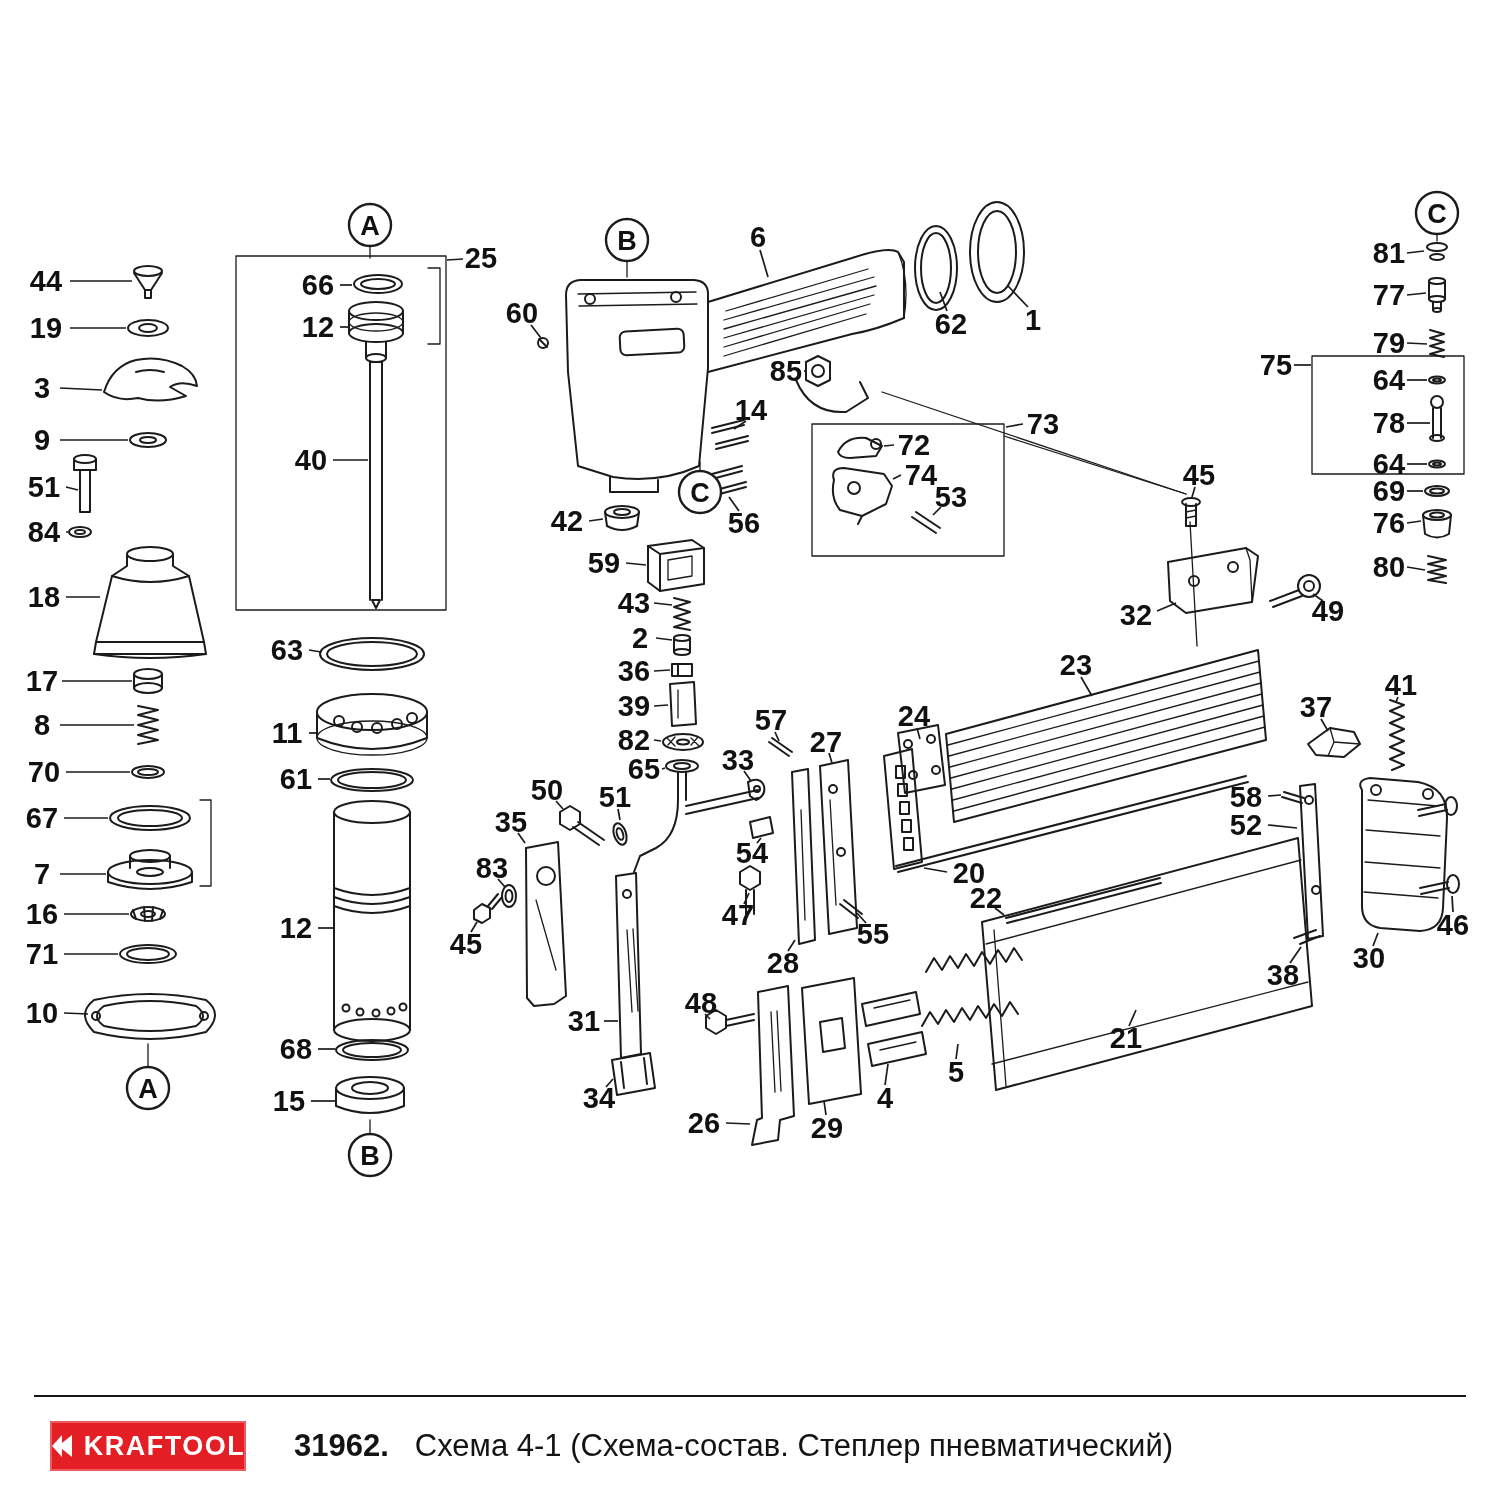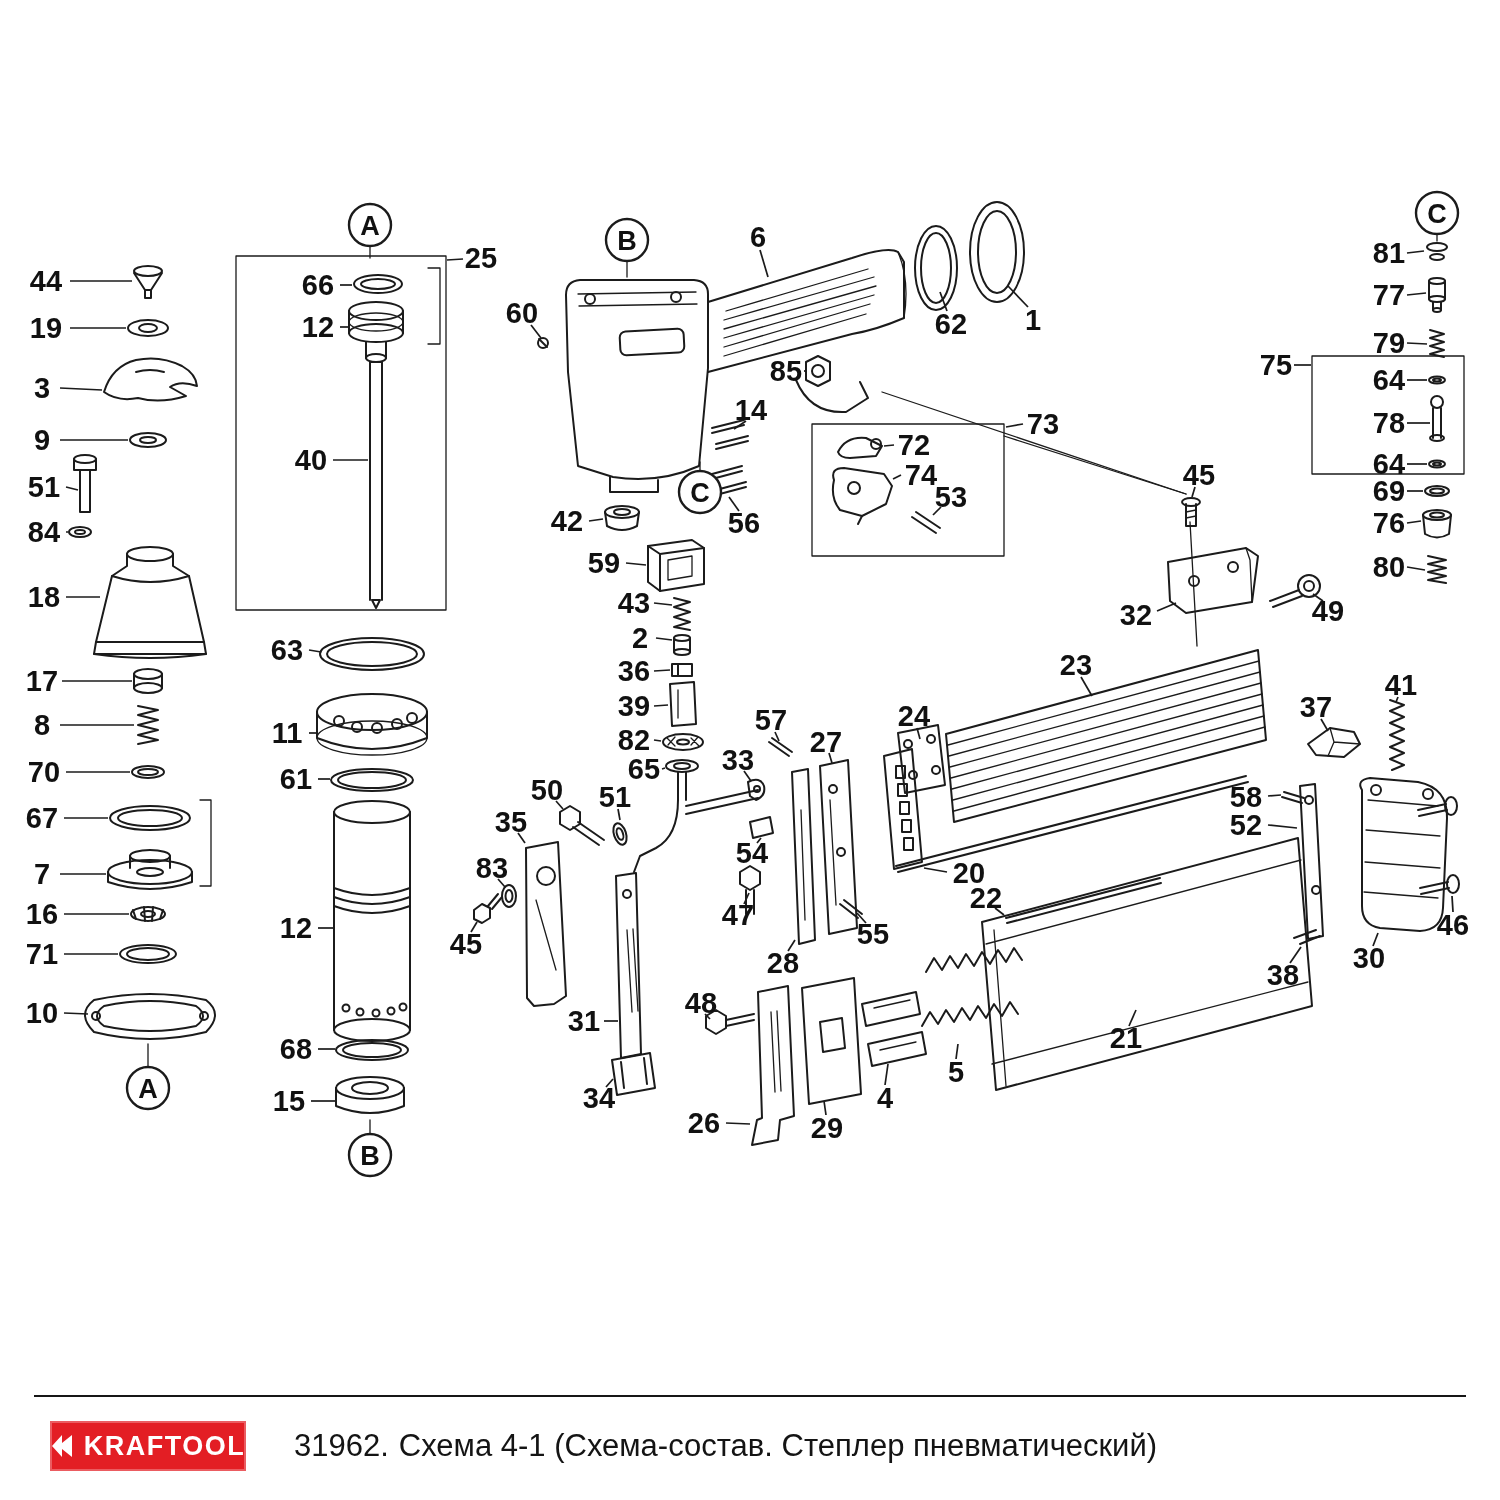--- a/index.html
+++ b/index.html
@@ -15,21 +15,21 @@
   .marker-circle{fill:#fff;stroke:#1b1b1b;stroke-width:2.4;}
   .marker-letter{font-family:"Liberation Sans",sans-serif;font-size:27px;font-weight:bold;fill:#111;
             text-anchor:middle;dominant-baseline:central;}
   
   .footer{position:absolute;left:0;top:1395px;width:1500px;}
   .footer-rule{margin:0 34px;border-top:2px solid #161616;}
   .footer-row{display:flex;align-items:center;gap:48px;padding:24px 0 0 50px;}
   .logo{width:196px;height:50px;background:#e31e24;display:flex;align-items:center;justify-content:center;gap:9px;box-shadow:inset 0 0 0 2px rgba(255,255,255,.28);}
   .logo-text{color:#fff;font-weight:bold;font-size:27px;letter-spacing:1.5px;}
   .caption{font-size:31px;color:#141414;}
-  .code{font-weight:normal;margin-right:10px;}
+  .code{font-weight:bold;margin-right:26px;}
 </style>
 </head>
 <body>
 
 <div class="canvas">
 
 <svg id="diagram-svg" width="1500" height="1395" viewBox="0 0 1500 1395" xmlns="http://www.w3.org/2000/svg">
 
   <g class="ln">
     <g>

